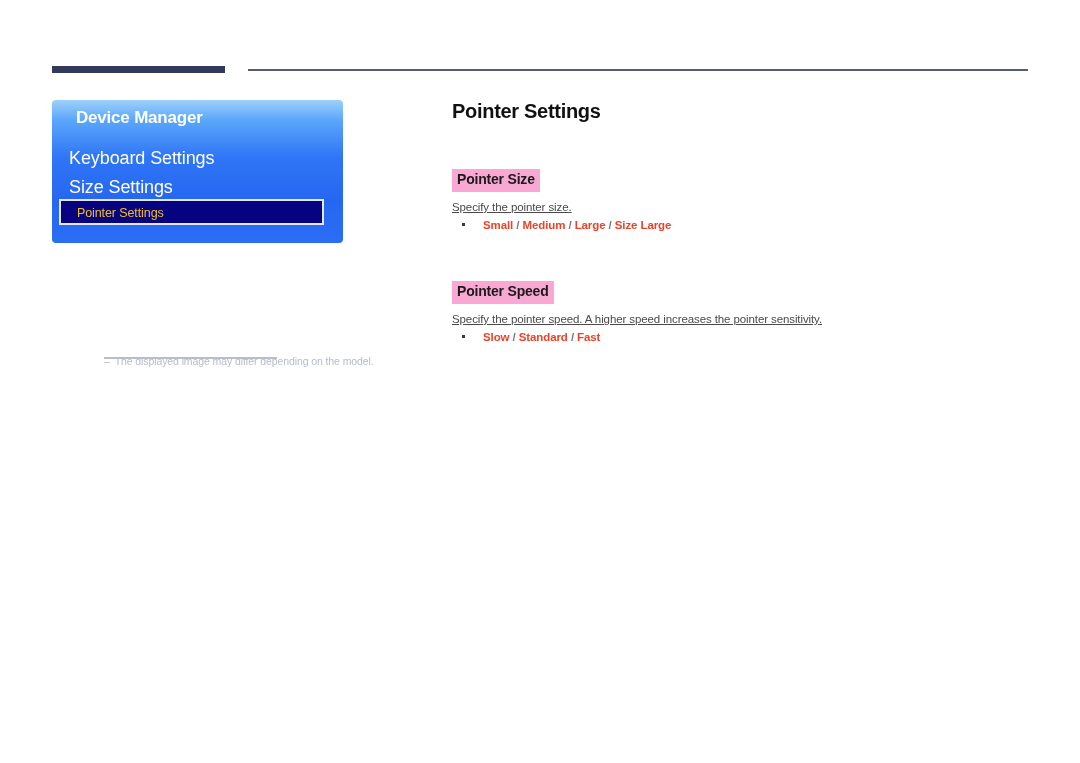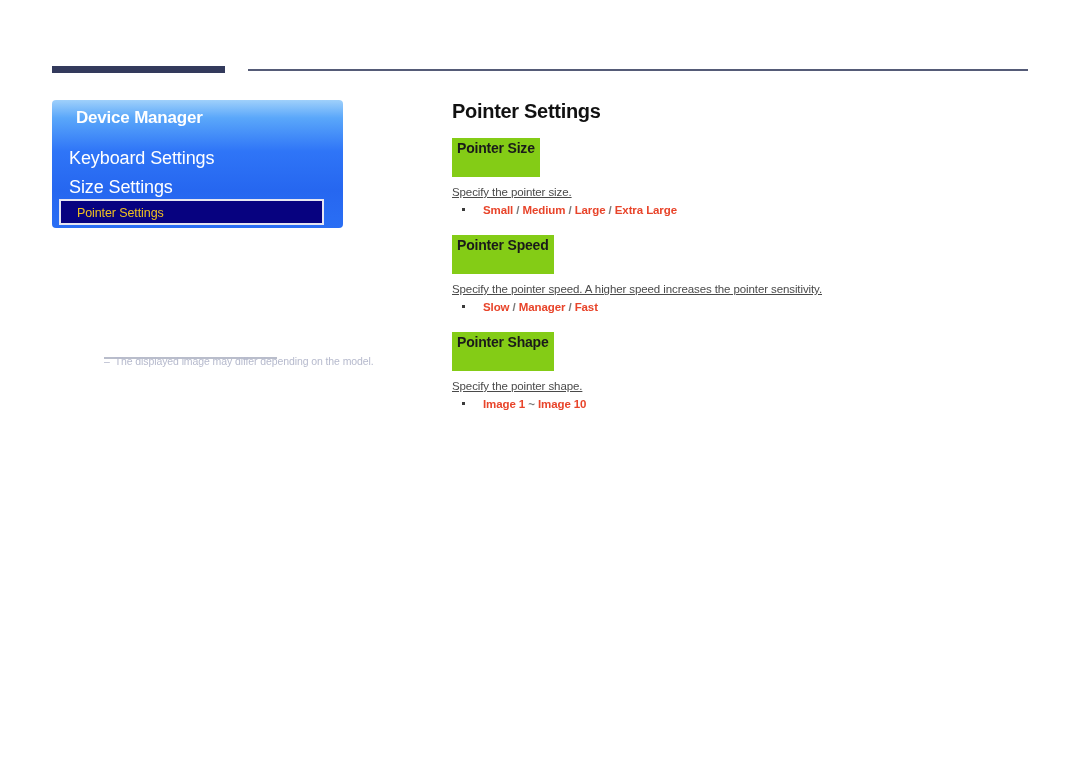--- a/index.html
+++ b/index.html
@@ -38,21 +38,21 @@
   .left-col {
     position: absolute;
     left: 52px;
     top: 100px;
     width: 291px;
   }
 
   .osd-panel {
     position: relative;
     width: 291px;
-    height: 128px;
+    height: 143px;
     border-radius: 4px;
     background: linear-gradient(180deg,
                 #9fd0fb 0%,
                 #5aa7fa 14%,
                 #2f75f7 40%,
                 #2667f0 70%,
                 #2a6ef4 100%);
     overflow: hidden;
   }
 
@@ -139,27 +139,28 @@
     font-size: 11.5px;
     color: #4a4a4a;
     margin: 0 0 19px 0;
     letter-spacing: -0.1px;
   }
 
   .section { margin-bottom: 19px; }
 
   .hl-title {
     display: inline-block;
-    background: #84cc16;
+    background: #f9a8d4;
     color: #1a1a1a;
     font-size: 14px;
     font-weight: bold;
-    padding: 2px 5px 21px 5px;
+    padding: 2px 5px 5px 5px;
     letter-spacing: -0.2px;
     line-height: 1.15;
+    margin-top: 31px;
   }
 
   .sec-desc {
     font-size: 11.5px;
     color: #4a4a4a;
     margin: 9px 0 6px 0;
     letter-spacing: -0.1px;
     text-decoration: underline;
   }
 
@@ -217,35 +218,27 @@
 
 <div class="right-col">
 
   <h1 class="page-title">Pointer Settings</h1>
 
   <div class="section">
     <div class="hl-title">Pointer Size</div>
     <p class="sec-desc">Specify the pointer size.</p>
     <div class="opt-row">
       <span class="bullet"></span>
-      <span class="opt-text"><span>Small</span><span class="sep"> / </span><span>Medium</span><span class="sep"> / </span><span>Large</span><span class="sep"> / </span><span>Extra Large</span></span>
+      <span class="opt-text"><span>Small</span><span class="sep"> / </span><span>Medium</span><span class="sep"> / </span><span>Large</span><span class="sep"> / </span><span>Size Large</span></span>
     </div>
   </div>
 
   <div class="section">
     <div class="hl-title">Pointer Speed</div>
     <p class="sec-desc">Specify the pointer speed. A higher speed increases the pointer sensitivity.</p>
     <div class="opt-row">
       <span class="bullet"></span>
-      <span class="opt-text"><span>Slow</span><span class="sep"> / </span><span>Manager</span><span class="sep"> / </span><span>Fast</span></span>
+      <span class="opt-text"><span>Slow</span><span class="sep"> / </span><span>Standard</span><span class="sep"> / </span><span>Fast</span></span>
     </div>
   </div>
 
-  <div class="section">
-    <div class="hl-title">Pointer Shape</div>
-    <p class="sec-desc">Specify the pointer shape.</p>
-    <div class="opt-row">
-      <span class="bullet"></span>
-      <span class="opt-text"><span>Image 1</span><span class="sep"> ~ </span><span>Image 10</span></span>
-    </div>
-  </div>
 
 </div>
 
 </body></html>

